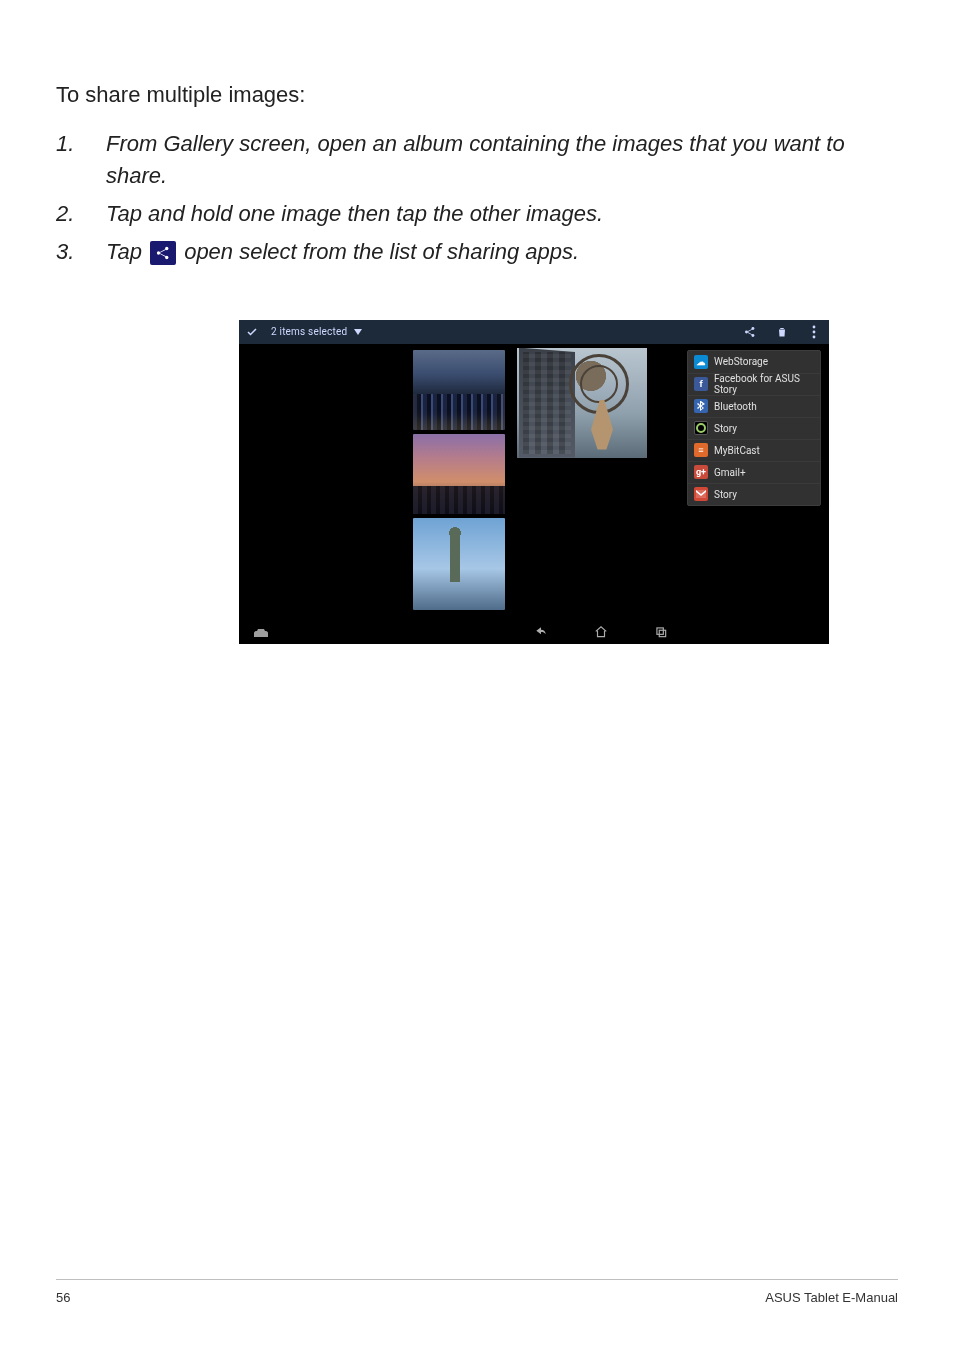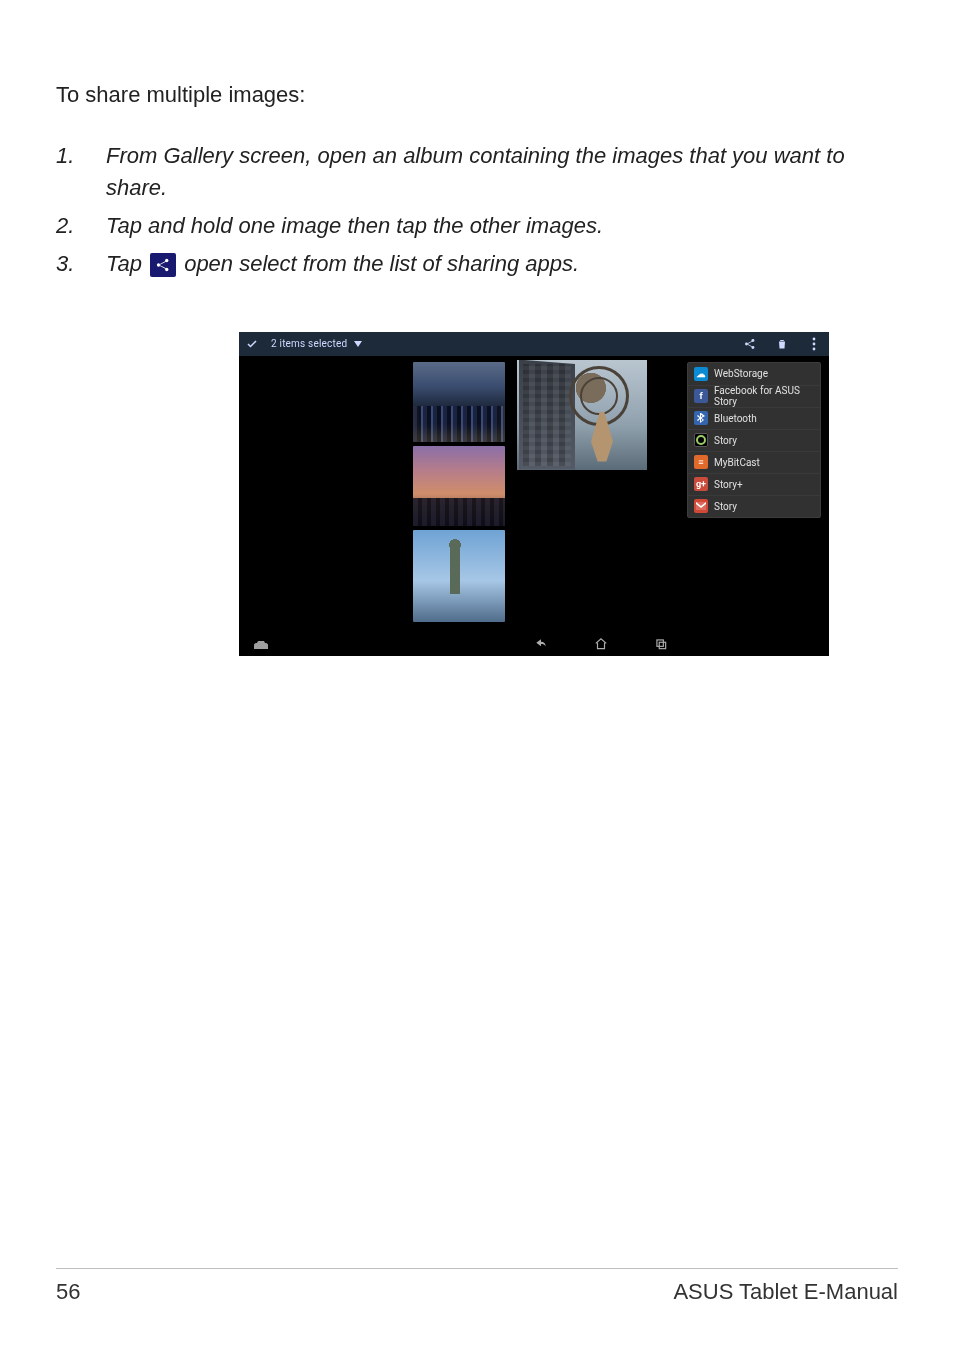--- a/index.html
+++ b/index.html
@@ -1,18 +1,18 @@
 <!DOCTYPE html>
 <html><head>
 <meta charset="utf-8">
 <style>
   * { box-sizing: border-box; margin: 0; padding: 0; }
   html, body { width: 954px; height: 1357px; background: #fff; font-family: "Segoe UI", "Myriad Pro", Arial, sans-serif; color: #222; }
   .page { position: relative; width: 954px; height: 1357px; padding: 82px 56px 0 56px; }
-  .intro { font-size: 22px; margin-bottom: 32px; }
+  .intro { font-size: 22px; margin-bottom: 20px; }
   ol.steps { list-style: none; counter-reset: step; padding-left: 0; font-style: italic; }
   ol.steps > li { counter-increment: step; position: relative; padding-left: 50px; font-size: 22px; line-height: 1.45; margin-bottom: 6px; }
   ol.steps > li::before { content: counter(step) "."; position: absolute; left: 0; width: 40px; text-align: left; }
   .inline-shareicon { display: inline-block; vertical-align: middle; width: 26px; height: 24px; background: #191970; position: relative; border-radius: 2px; margin: 0 2px; }
   .inline-shareicon svg { position: absolute; inset: 0; margin: auto; }
 
   
   .shot-wrap { width: 476px; margin: 52px auto 0 auto; }
   .shot { width: 590px; background: #000; font-family: "Roboto", Arial, sans-serif; color: #e6e6e6; }
   .shot-topbar { height: 24px; background: #1c2a3a; display: flex; align-items: center; padding: 0 6px; }
@@ -68,21 +68,21 @@
   .ic-gp  { background:#c94b3b; color:#fff; }
   .ic-gm  { background:#d14836; color:#fff; }
 
   .shot { position:relative; }
   .shot-navbar { height:24px; background:#000; display:flex; align-items:center; }
   .nav-left { width:44px; display:flex; justify-content:center; }
   .nav-center { flex:1; display:flex; justify-content:center; gap:44px; margin-left:90px; }
   .nav-ic { width:16px; height:16px; opacity:.85; display:flex; align-items:center; justify-content:center; }
 
   
-  .footer { position:absolute; left:56px; right:56px; bottom:52px; border-top:1px solid #bfbfbf; padding-top:10px; display:flex; justify-content:space-between; font-size:22px; color:#333; }
+  .footer { position:absolute; left:56px; right:56px; bottom:52px; border-top:1px solid #bfbfbf; padding-top:10px; display:flex; justify-content:space-between; font-size:13px; color:#333; }
 </style>
 </head>
 <body>
 
 <div class="page">
 
   <p class="intro">To share multiple images:</p>
 
   <ol class="steps">
     <li>From Gallery screen, open an album containing the images that you want to share.</li>
@@ -186,21 +186,21 @@
               </svg>
             </span>
             <span>Story</span>
           </div>
         <div class="rm-item">
             <span class="rm-ic ic-bc">≡</span>
             <span>MyBitCast</span>
           </div>
         <div class="rm-item">
             <span class="rm-ic ic-gp">g+</span>
-            <span>Story+</span>
+            <span>Gmail+</span>
           </div>
         <div class="rm-item">
             <span class="rm-ic ic-gm">
               <svg width="10" height="8" viewBox="0 0 10 8">
                 <path fill="#fff" d="M0 0h10v8H0z" opacity=".2"></path>
                 <path fill="#fff" d="M0 0l5 4 5-4v2L5 6 0 2z"></path>
               </svg>
             </span>
             <span>Story</span>
           </div>

